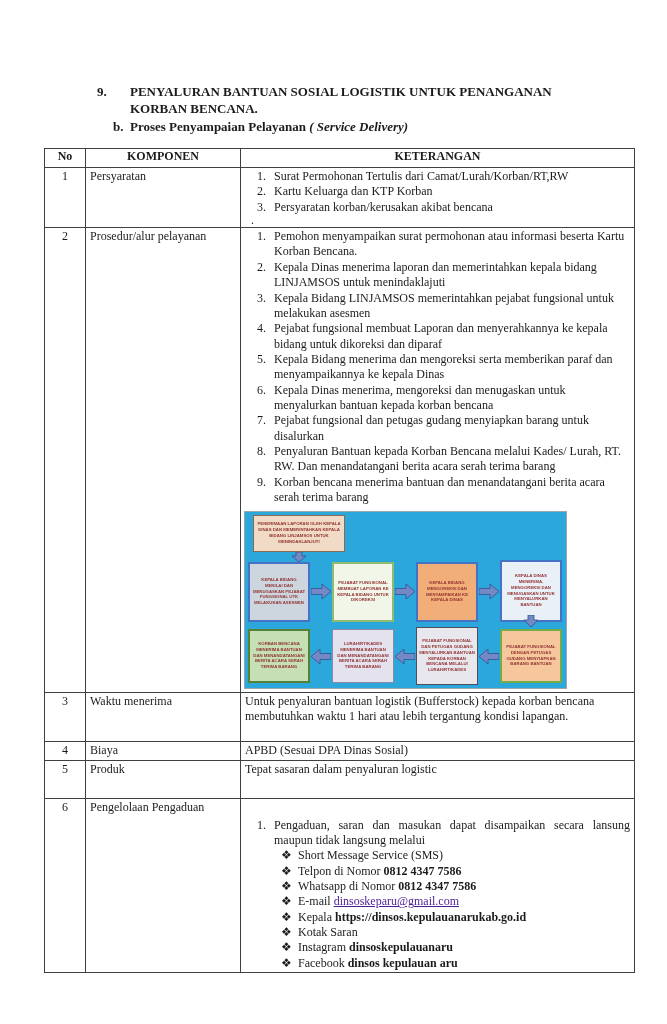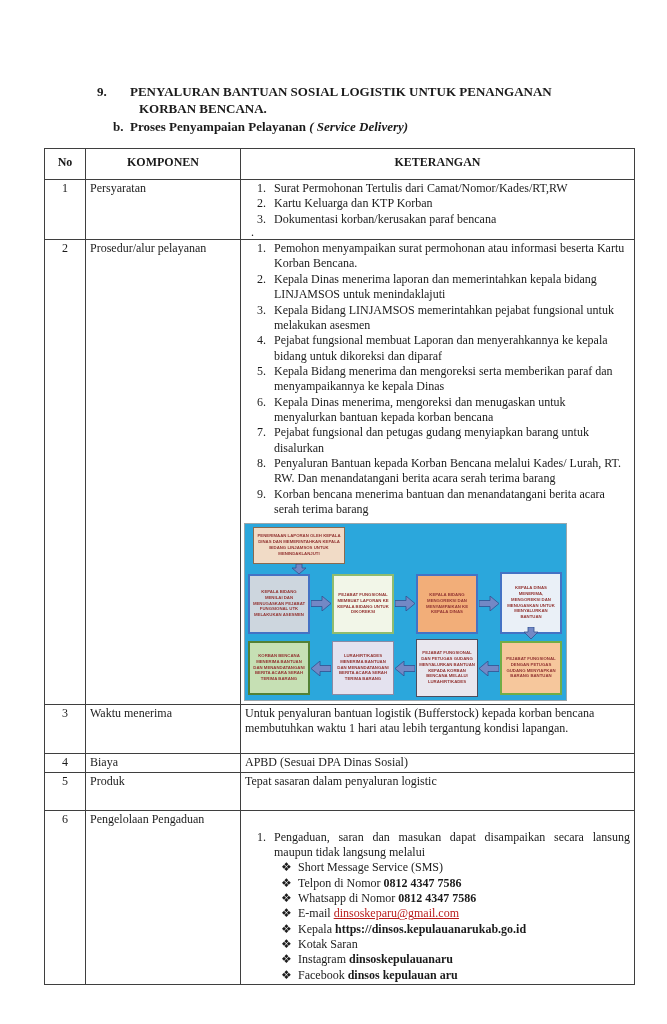--- a/index.html
+++ b/index.html
@@ -5,34 +5,34 @@
   html,body{margin:0;padding:0;}
   body{width:667px;height:1024px;background:#ffffff;position:relative;
        font-family:"Liberation Serif", serif;color:#1b1b1b;}
   .page{position:absolute;inset:0;background:#fff;overflow:hidden;}
 
   
   .title-block{position:absolute;left:97px;top:83px;width:540px;
                font-size:13px;font-weight:bold;line-height:17px;}
   .t-row{display:flex;}
   .t-num{width:33px;flex:0 0 33px;}
-  .t-line2{margin-left:42px;}
+  .t-line2{margin-left:33px;}
   .t-sub{margin-left:16px;display:flex;margin-top:1px;}
   .t-sub-letter{width:17px;flex:0 0 17px;font-weight:bold;}
   .t-sub i{font-style:italic;margin-top:39px;}
 
   
   table.main{position:absolute;left:44px;top:148px;width:590px;
              border-collapse:collapse;table-layout:fixed;}
   table.main col.c-no{width:41px;}
   table.main col.c-komp{width:155px;}
   table.main col.c-ket{width:394px;}
   table.main th, table.main td{border:1px solid #3f3f3f;vertical-align:top;
              font-size:12px;line-height:1.28;padding:1px 4px;}
-  table.main th{font-weight:bold;text-align:center;height:18px;padding:6px 2px;}
+  table.main th{font-weight:bold;text-align:center;height:18px;padding:0 2px;}
   td.no-cell{text-align:center;}
   tr.r1{height:58px;} tr.r3{height:49px;} tr.r4{height:19px;}
   tr.r5{height:38px;} tr.r6{height:168px;}
 
   ol.num{margin:0;padding-left:24px;}
   ol.num li{padding-left:5px;}
   .stray-dot{padding-left:6px;line-height:11px;}
 
   
   .flowchart{position:relative;width:323px;height:178px;margin:5px 0 2px -1px;
@@ -50,21 +50,21 @@
   .b-lav1  {background:#E9E7EE;border:1px solid #4d4d5e;}
   .b-lav2  {background:#E4E2EF;border:1px solid #8a8aa5;}
   .b-green {background:#C6E0B4;border:2px solid #538135;}
   .arrow{position:absolute;}
 
   
   ul.contacts{list-style:none;margin:0 0 0 36px;padding:0;}
   ul.contacts li{display:flex;}
   .bullet{flex:0 0 17px;}
   .bold{font-weight:bold;}
-  .link{color:#b91c1c;text-decoration:underline;}
+  .link{color:#4c1d95;text-decoration:underline;}
   .justify{text-align:justify;margin-top:18px;}
 </style>
 </head>
 <body>
 
 <div class="page">
 
   <div class="title-block">
     <div class="t-row">
       <span class="t-num">9.</span>
@@ -88,23 +88,23 @@
       <th>No</th>
       <th>KOMPONEN</th>
       <th>KETERANGAN</th>
     </tr>
 
     <tr class="r1">
       <td class="no-cell">1</td>
       <td>Persyaratan</td>
       <td>
         <ol class="num">
-          <li>Surat Permohonan Tertulis dari Camat/Nomor/Kades/RT,RW</li>
+          <li>Surat Permohonan Tertulis dari Camat/Lurah/Korban/RT,RW</li>
           <li>Kartu Keluarga dan KTP Korban</li>
-          <li>Dokumentasi korban/kerusakan paraf bencana</li>
+          <li>Persyaratan korban/kerusakan akibat bencana</li>
         </ol>
         <div class="stray-dot">.</div>
       </td>
     </tr>
 
     <tr class="r2">
       <td class="no-cell">2</td>
       <td>Prosedur/alur pelayanan</td>
       <td>
         <ol class="num">

